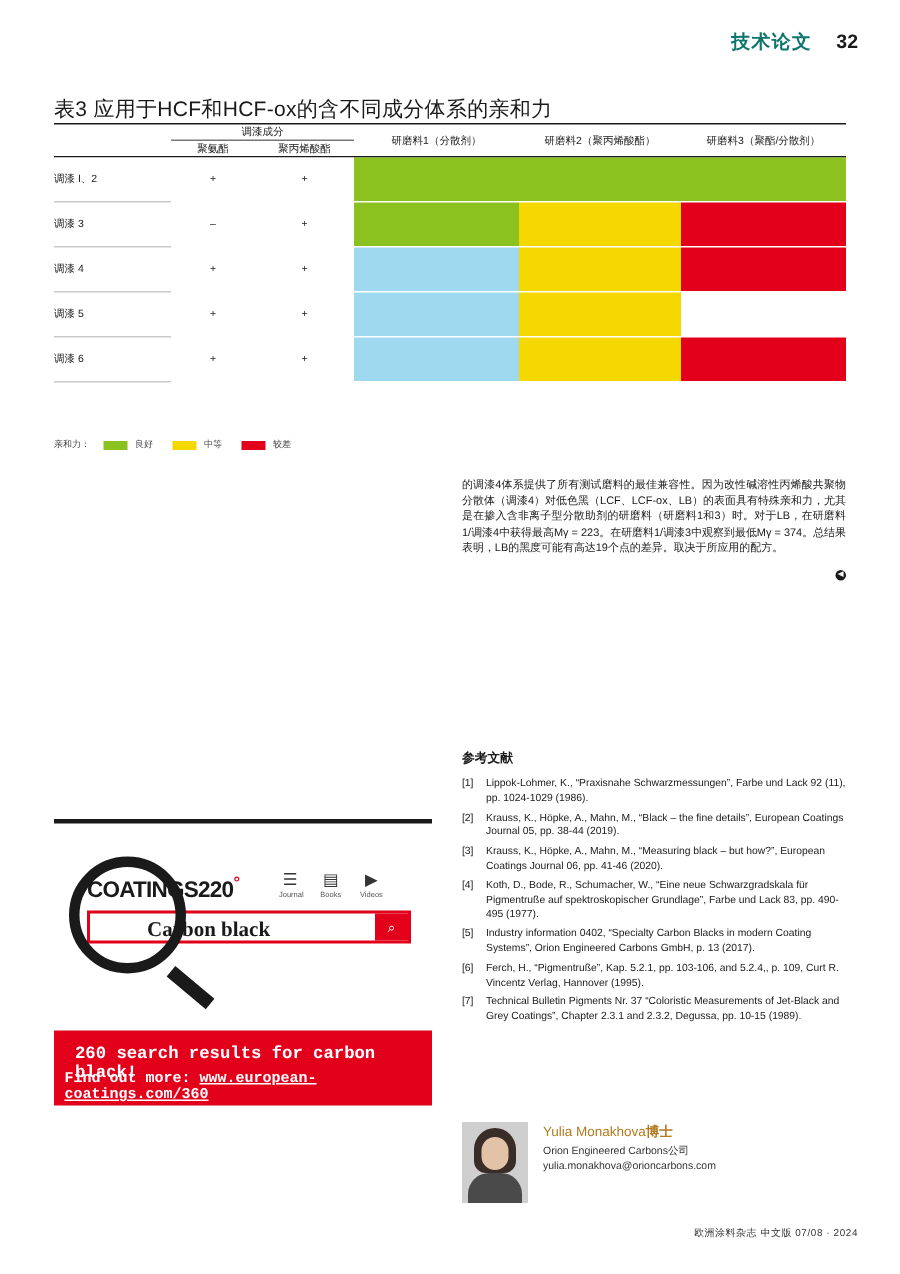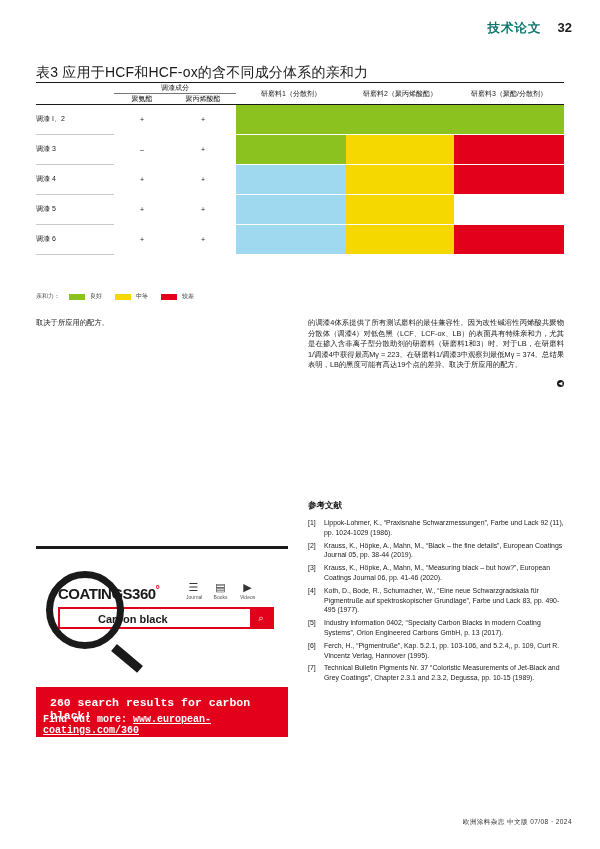--- a/index.html
+++ b/index.html
@@ -272,22 +272,23 @@
     width: 216px;
     height: 22px;
     border: 2px solid #e2001a;
     background: #ffffff;
     box-sizing: border-box;
   }
   .searchfield .q {
     position: absolute;
     left: 38px;
     top: 4px;
-    font-size: 11px;
-    font-weight: bold;
+    font-size: 14px;
+    font-weight: bold;
+    font-family: Liberation Serif, serif;
   }
   .searchfield .btn {
     position: absolute;
     right: 0;
     top: 0;
     width: 22px;
     height: 18px;
     background: #e2001a;
     color: #fff;
     font-size: 9px;
@@ -487,23 +488,20 @@
   <div class="legend">
     <span class="lbl">亲和力：</span>
     <span class="swatch c-green"></span>
     <span class="txt">良好</span>
     <span class="swatch c-yellow"></span>
     <span class="txt">中等</span>
     <span class="swatch c-red"></span>
     <span class="txt">较差</span>
   </div>
 
-  <div class="col col-left">
-    <p>取决于所应用的配方。</p>
-  </div>
 
   <div class="col col-right">
     <p>的调漆4体系提供了所有测试磨料的最佳兼容性。因为改性碱溶性丙烯酸共聚物分散体（调漆4）对低色黑（LCF、LCF-ox、LB）的表面具有特殊亲和力，尤其是在掺入含非离子型分散助剂的研磨料（研磨料1和3）时。对于LB，在研磨料1/调漆4中获得最高Mγ = 223。在研磨料1/调漆3中观察到最低Mγ = 374。总结果表明，LB的黑度可能有高达19个点的差异。取决于所应用的配方。</p>
     <div class="end-wrap">
       <span class="end-dot">◀</span>
     </div>
   </div>
 
   <div class="ref-head">参考文献</div>
   <div class="ref-list">
@@ -537,21 +535,21 @@
     </div>
   </div>
 
   <div class="promo">
     <div class="promo-rule"></div>
 
     <div class="promo-graphic">
       <div class="brandbar"></div>
 
       <div class="brand-logo">
-        <span>COATINGS</span><span>360</span><span class="deg">°</span>
+        <span>COATINGS</span><span>220</span><span class="deg">°</span>
       </div>
 
       <div class="mini-icons">
         <div class="mini-icon">
           <span class="glyph">☰</span>
           <span>Journal</span>
         </div>
         <div class="mini-icon">
           <span class="glyph">▤</span>
           <span>Books</span>
@@ -572,16 +570,30 @@
     </div>
 
     <div class="promo-banner">
       <div class="banner-l1">260 search results for carbon black!</div>
       <div class="banner-l2">
         <span>Find out more: </span><u>www.european-coatings.com/360</u>
       </div>
     </div>
   </div>
 
+  <div class="author">
+    <div class="author-photo">
+      <div class="hair"></div>
+      <div class="face"></div>
+      <div class="body"></div>
+    </div>
+    <div class="author-info">
+      <div class="author-name">
+        <span>Yulia Monakhova</span><b>博士</b>
+      </div>
+      <div class="author-line">Orion Engineered Carbons公司</div>
+      <div class="author-mail">yulia.monakhova@orioncarbons.com</div>
+    </div>
+  </div>
 
   <div class="footer">欧洲涂料杂志 中文版  07/08 · 2024</div>
 
 </div>
 
 </body></html>

